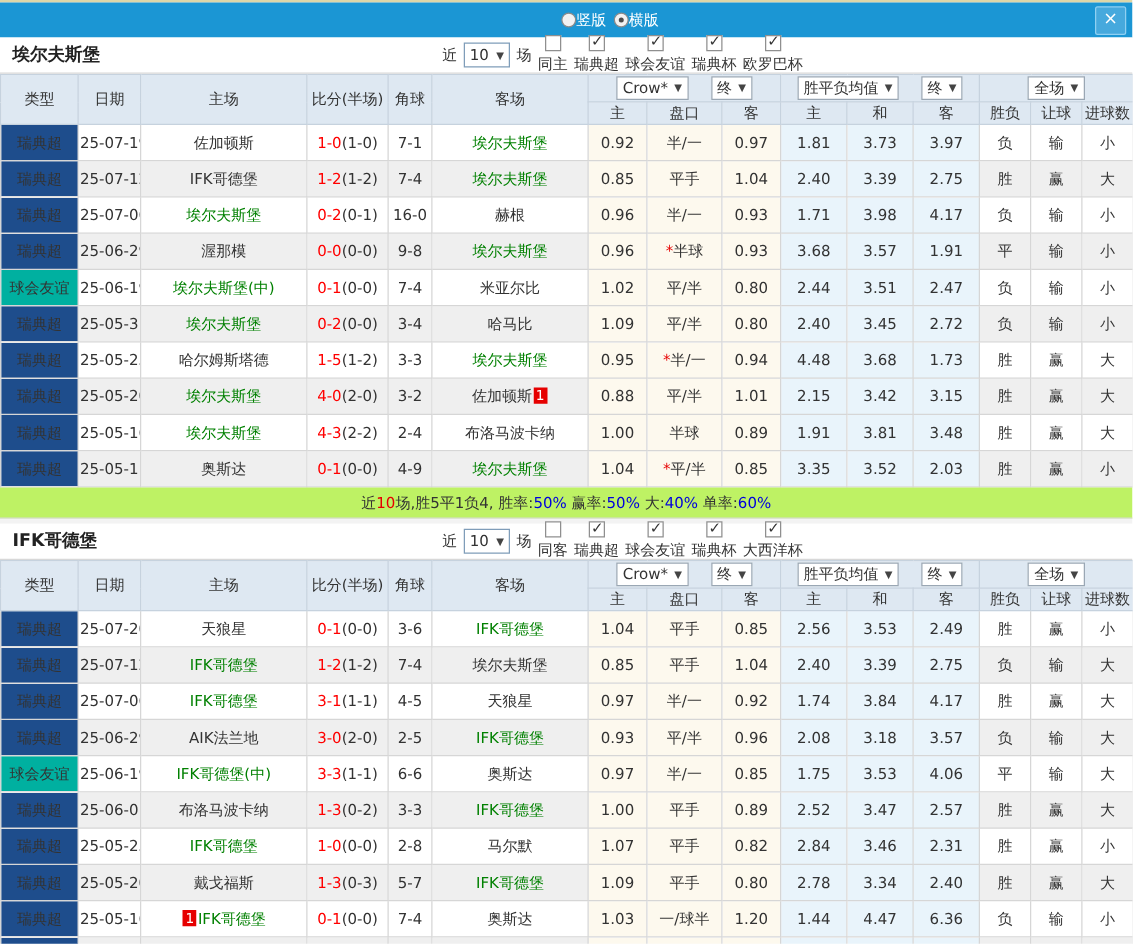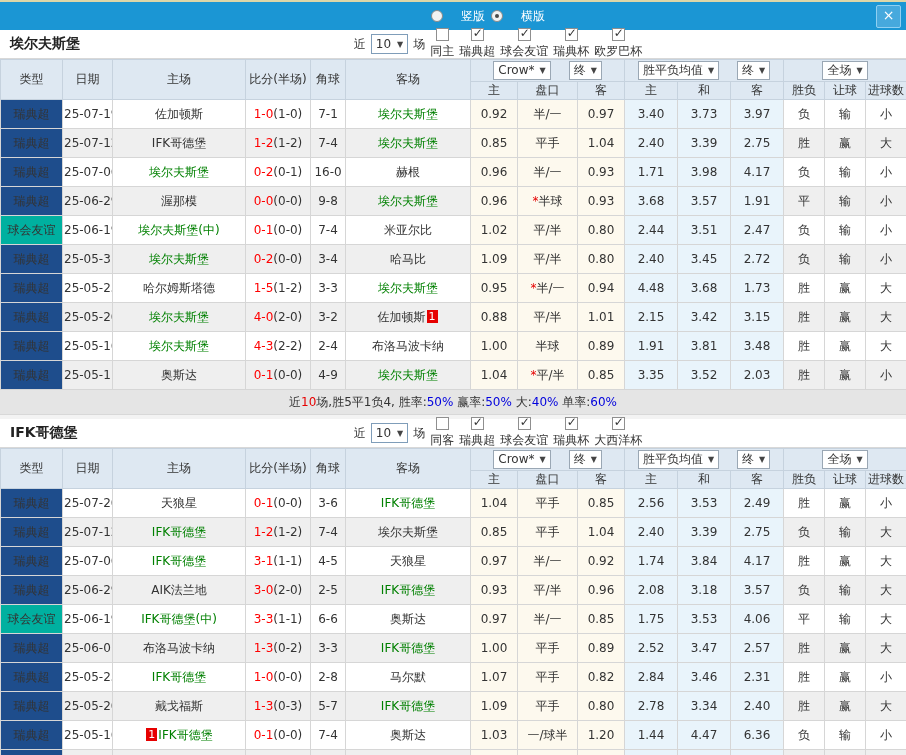--- a/index.html
+++ b/index.html
@@ -4,21 +4,21 @@
 <style>
   html,body{margin:0;padding:0;}
   body{
     width:906px;height:755px;overflow:hidden;background:#fff;
     font-family:"DejaVu Sans","Liberation Sans",sans-serif;font-size:12px;color:#333;
   }
   .top-strip{height:2px;background:#ddd6a8;}
   
   .titlebar{height:28px;background:#1b96d4;position:relative;display:flex;align-items:center;justify-content:center;}
   .titlebar .title{color:#fff;font-weight:bold;font-size:14px;margin-right:8px;margin-top:43px;}
-  .radio-opt{display:inline-flex;align-items:center;gap:18px;color:#fff;font-size:12px;margin-left:6px;cursor:pointer;}
+  .radio-opt{display:inline-flex;align-items:center;gap:0;color:#fff;font-size:12px;margin-left:6px;cursor:pointer;}
   .radio{width:12px;height:12px;border-radius:50%;background:#f2f2f2;border:1px solid #8a8a8a;box-sizing:border-box;position:relative;display:inline-block;}
   .radio.checked::after{content:"";position:absolute;left:3px;top:3px;width:4px;height:4px;border-radius:50%;background:#4a4a4a;}
   .close-btn{position:absolute;right:5px;top:3px;width:23px;height:21px;background:#46a9dd;border:1px solid #8fd0f2;
     color:#fff;text-align:center;line-height:19px;font-size:14px;cursor:pointer;border-radius:2px;}
   
   .section-bar{height:28px;position:relative;display:flex;align-items:center;justify-content:center;background:#fff;border-bottom:1px solid #d8d8d8;}
   .team-title{position:absolute;left:10px;font-weight:bold;font-size:14px;color:#222;}
   .filters{display:flex;align-items:center;gap:5px;font-size:12px;color:#333;margin-left:90px;}
   .mini-select{display:inline-flex;align-items:center;gap:6px;border:1px solid #7f9db9;background:#fff;height:18px;padding:0 4px;cursor:pointer;}
   .mini-select .arrow{font-size:8px;color:#444;}
@@ -41,21 +41,21 @@
   td.crow{background:#fdf9ee !important;}
   td.avg{background:#e9f4fb !important;}
   .green{color:#008000;}
   .red{color:#e60000;}
   .blue{color:#0000dd;}
   .ft{color:#ff0000;}
   .ht{color:#333;}
   .star{color:#e60000;}
   .badge{display:inline-block;background:#e60000;color:#fff;font-size:11px;line-height:13px;padding:0 2px;margin:0 1px;vertical-align:1px;}
   
-  .summary{height:24px;line-height:24px;text-align:center;font-size:12px;background:#e5e5e5;border-bottom:1px solid #d8d8d8;color:#333;}
+  .summary{height:24px;line-height:24px;text-align:center;font-size:12px;background:#bef264;border-bottom:1px solid #d8d8d8;color:#333;}
   .summary .seg-r{color:#e60000;}
   .summary .seg-b{color:#0000dd;}
   .section-gap{height:4px;background:#f3f3f3;}
 </style>
 </head>
 <body>
 
 <div class="top-strip"></div>
 
 <div class="titlebar">
@@ -178,21 +178,21 @@
         <tr class="row-odd">
           <td class="type">瑞典超</td>
           <td>25-07-19</td>
           <td class="team"><span>佐加顿斯</span></td>
           <td><span class="ft">1-0</span><span class="ht">(1-0)</span></td>
           <td>7-1</td>
           <td class="team"><span class="green">埃尔夫斯堡</span></td>
           <td class="crow">0.92</td>
           <td class="crow"><span>半/一</span></td>
           <td class="crow">0.97</td>
-          <td class="avg">3.40</td>
+          <td class="avg">1.81</td>
           <td class="avg">3.73</td>
           <td class="avg">3.97</td>
           <td class="green">负</td>
           <td class="green">输</td>
           <td class="green">小</td>
         </tr>
         <tr class="row-even">
           <td class="type">瑞典超</td>
           <td>25-07-12</td>
           <td class="team"><span>IFK哥德堡</span></td>

